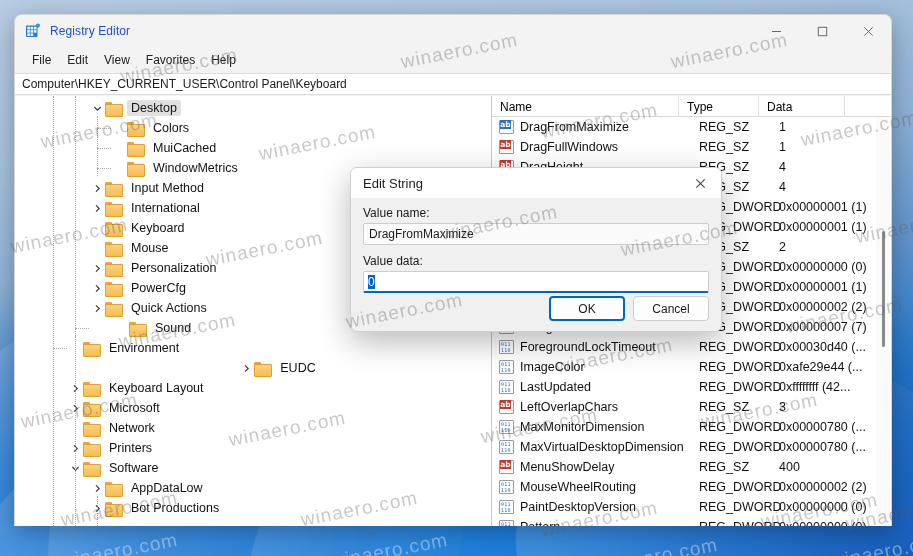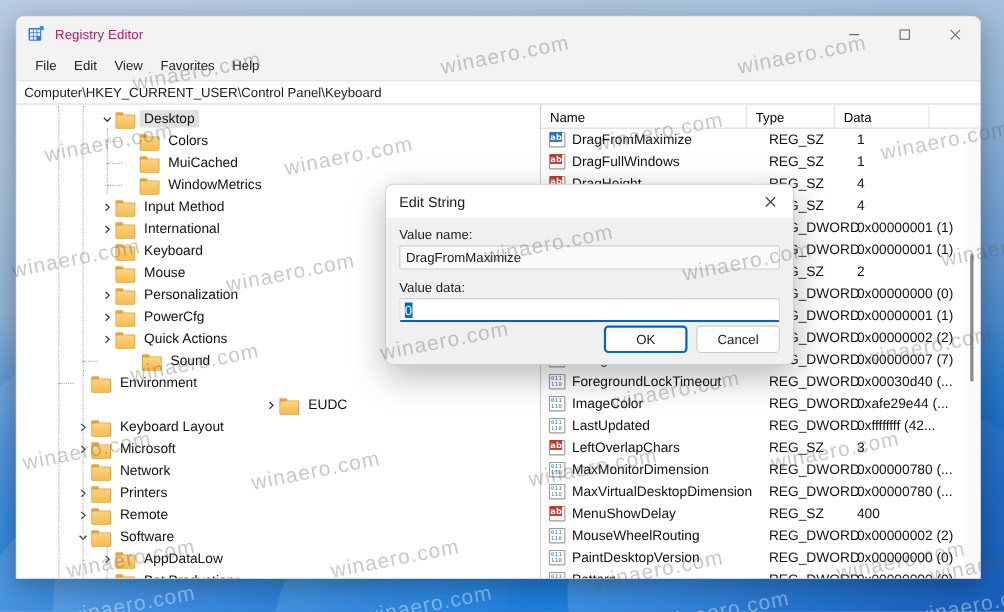--- a/index.html
+++ b/index.html
@@ -73,21 +73,21 @@
     background: #f3f3f3;
     display: flex; align-items: center;
     position: relative;
   }
   #app-icon {
     width: 16px; height: 16px;
     margin-left: 10px; margin-right: 9px;
     position: relative; flex: none;
   }
   #title-text {
-    font-size: 12px; color: #be185d; letter-spacing: .1px;
+    font-size: 12px; color: #1d4ed8; letter-spacing: .1px;
   }
   #caption-buttons {
     position: absolute; right: 0; top: 0;
     height: 32px; display: flex;
   }
   .cap {
     width: 46px; height: 32px;
     display: flex; align-items: center; justify-content: center;
     color: #6a6a6a;
   }
@@ -497,29 +497,20 @@
               <svg width="9" height="9" viewBox="0 0 9 9">
                 <polyline points="3,1.4 6.2,4.5 3,7.6" fill="none" stroke="#3a3a3a" stroke-width="1.2"></polyline>
               </svg>
             </span>
             <span class="folder"></span>
             <span class="tlabel">Printers</span>
           </div>
           <div class="tnode" style="padding-left: 52px;">
             <span class="twist">
               <svg width="9" height="9" viewBox="0 0 9 9">
-                <polyline points="3,1.4 6.2,4.5 3,7.6" fill="none" stroke="#3a3a3a" stroke-width="1.2"></polyline>
-              </svg>
-            </span>
-            <span class="folder"></span>
-            <span class="tlabel">Remote</span>
-          </div>
-          <div class="tnode" style="padding-left: 52px;">
-            <span class="twist">
-              <svg width="9" height="9" viewBox="0 0 9 9">
                 <polyline points="1.4,3 4.5,6.2 7.6,3" fill="none" stroke="#3a3a3a" stroke-width="1.2"></polyline>
               </svg>
             </span>
             <span class="folder"></span>
             <span class="tlabel">Software</span>
           </div>
           <div class="tnode" style="padding-left: 74px;">
             <span class="twist">
               <svg width="9" height="9" viewBox="0 0 9 9">
                 <polyline points="3,1.4 6.2,4.5 3,7.6" fill="none" stroke="#3a3a3a" stroke-width="1.2"></polyline>

